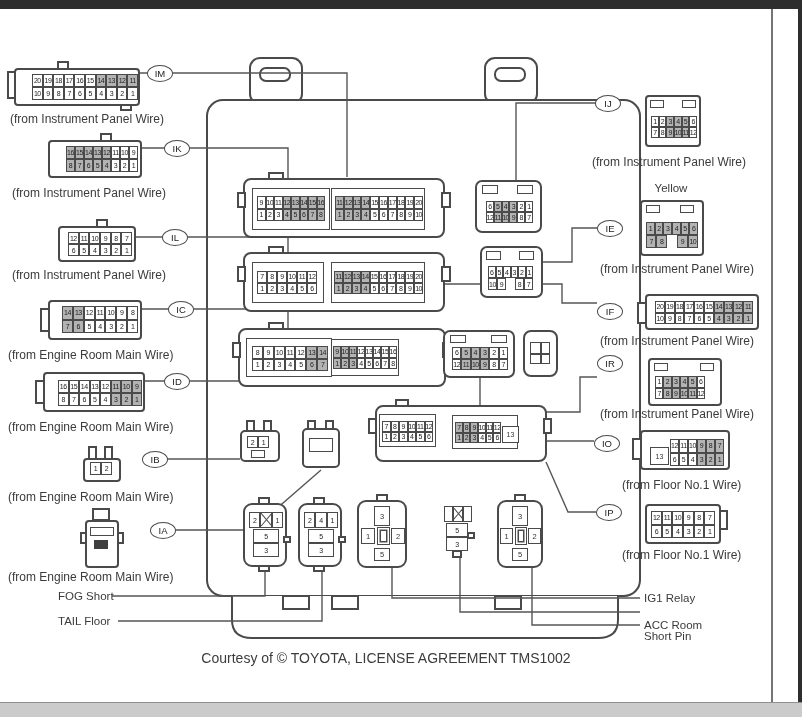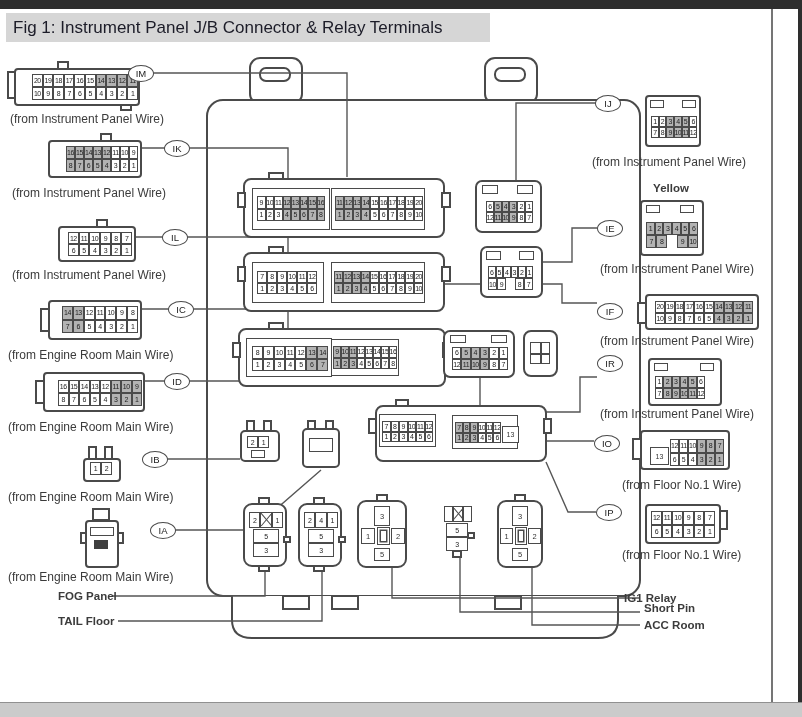--- a/index.html
+++ b/index.html
@@ -25,40 +25,39 @@
   .pin.shaded{background:#b3b3b3;}
   .pin.gap{border-color:transparent;background:transparent;}
   .pin.xbox{position:relative;}
   .pin.xbox::before,.pin.xbox::after{content:"";position:absolute;left:50%;top:-12%;width:1px;height:124%;background:#4a4a4a;}
   .pin.xbox::before{transform:rotate(40deg);}
   .pin.xbox::after{transform:rotate(-40deg);}
   .cell13{position:absolute;border:1px solid #4a4a4a;background:#fff;z-index:3;display:flex;align-items:center;justify-content:center;font-size:7px;}
   .oval{position:absolute;width:26px;height:17px;border:1.6px solid #4a4a4a;border-radius:50%;background:#fff;
         display:flex;align-items:center;justify-content:center;font-size:9.5px;color:#222;z-index:6;box-sizing:border-box;}
   .cap{position:absolute;font-size:12px;color:#3b3b3b;white-space:nowrap;z-index:5;}
-  .minilabel{position:absolute;font-size:11.5px;color:#3b3b3b;white-space:nowrap;z-index:5;font-weight:bold;}
+  .minilabel{position:absolute;font-size:11.5px;color:#3b3b3b;white-space:nowrap;z-index:5;}
   .sock{position:absolute;border:2px solid #4a4a4a;border-radius:9px;background:#fff;z-index:2;box-sizing:border-box;}
   .cc{position:absolute;border:1.5px solid #4a4a4a;background:#fff;z-index:3;display:flex;align-items:center;justify-content:center;font-size:7.5px;box-sizing:border-box;}
   .hole{position:absolute;border:1.5px solid #4a4a4a;background:#fff;z-index:3;box-shadow:inset 0 0 0 1.5px #fff,inset 0 0 0 3px #4a4a4a;box-sizing:border-box;}
   .crosswin{position:absolute;border:1.5px solid #4a4a4a;background:#fff;z-index:3;box-sizing:border-box;}
   .crosswin::before{content:"";position:absolute;left:50%;top:0;width:1.5px;height:100%;background:#4a4a4a;}
   .crosswin::after{content:"";position:absolute;top:50%;left:0;height:1.5px;width:100%;background:#4a4a4a;}
   .footer{position:absolute;left:0;top:650px;width:772px;text-align:center;font-size:14px;color:#3c3c3c;z-index:5;}
 </style>
 </head>
 <body>
 
 <div id="stage">
 
   <div class="chrome-top"></div>
   <div class="edge-right-inner"></div>
   <div class="edge-right-outer"></div>
   <div class="statusbar"></div>
 
-  <div class="titlebar">Fig 1: Instrument Panel J/B Connector &amp; Relay Terminals</div>
 
   <svg class="lines" width="802" height="717">
     <g stroke="#4a4a4a" stroke-width="2" fill="#ffffff">
       <rect x="250" y="58" width="52" height="46" rx="10"></rect>
       <rect x="260" y="68" width="30" height="13" rx="6"></rect>
       <rect x="485" y="58" width="52" height="46" rx="10"></rect>
       <rect x="495" y="68" width="30" height="13" rx="6"></rect>
       <rect x="207" y="100" width="433" height="496" rx="16"></rect>
       <path d="M232,596 L232,620 Q232,638 252,638 L598,638 Q618,638 618,620 L618,596"></path>
       <rect x="283" y="596" width="26" height="13"></rect>
@@ -111,21 +110,21 @@
           <span class="pin">8</span>
           <span class="pin">7</span>
           <span class="pin">6</span>
           <span class="pin">5</span>
           <span class="pin">4</span>
           <span class="pin">3</span>
           <span class="pin">2</span>
           <span class="pin">1</span>
         </div>
       </div>
-    <div class="oval" style="left:128px;top:65px">IM</div>
+    <div class="oval" style="left:147px;top:65px">IM</div>
     <div class="cap" style="left:10px;top:112px">(from Instrument Panel Wire)</div>
   </div>
 
   <div>
     <div class="ear" style="left:100px;top:133px;width:12px;height:9px"></div>
     <div class="hs" style="left:48px;top:140px;width:94px;height:38px"></div>
     <div class="pingrid" style="left:66px;top:146px;width:72px;height:26px">
         <div class="pinrow">
           <span class="pin shaded">16</span>
           <span class="pin shaded">15</span>
@@ -799,20 +798,21 @@
   <div>
     <div class="ear" style="left:514px;top:494px;width:12px;height:8px"></div>
     <div class="sock" style="left:497px;top:500px;width:46px;height:68px"></div>
     <div class="cc" style="left:512px;top:506px;width:16px;height:20px">3</div>
     <div class="cc" style="left:500px;top:528px;width:13px;height:16px">1</div>
     <div class="cc" style="left:528px;top:528px;width:13px;height:16px">2</div>
     <div class="cc" style="left:512px;top:548px;width:16px;height:13px">5</div>
     <div class="hole" style="left:515px;top:527px;width:12px;height:18px"></div>
   </div>
 
-  <div class="minilabel" style="left:58px;top:590px">FOG Panel</div>
+  <div class="minilabel" style="left:58px;top:590px">FOG Short</div>
   <div class="minilabel" style="left:58px;top:615px">TAIL Floor</div>
-  <div class="minilabel" style="left:624px;top:592px">IG1 Relay</div>
-  <div class="minilabel" style="left:644px;top:602px">Short Pin</div>
+  <div class="minilabel" style="left:644px;top:592px">IG1 Relay</div>
+  <div class="minilabel" style="left:644px;top:630px">Short Pin</div>
   <div class="minilabel" style="left:644px;top:619px">ACC Room</div>
 
+  <div class="footer">Courtesy of © TOYOTA, LICENSE AGREEMENT TMS1002</div>
 
 </div>
 
 </body></html>

